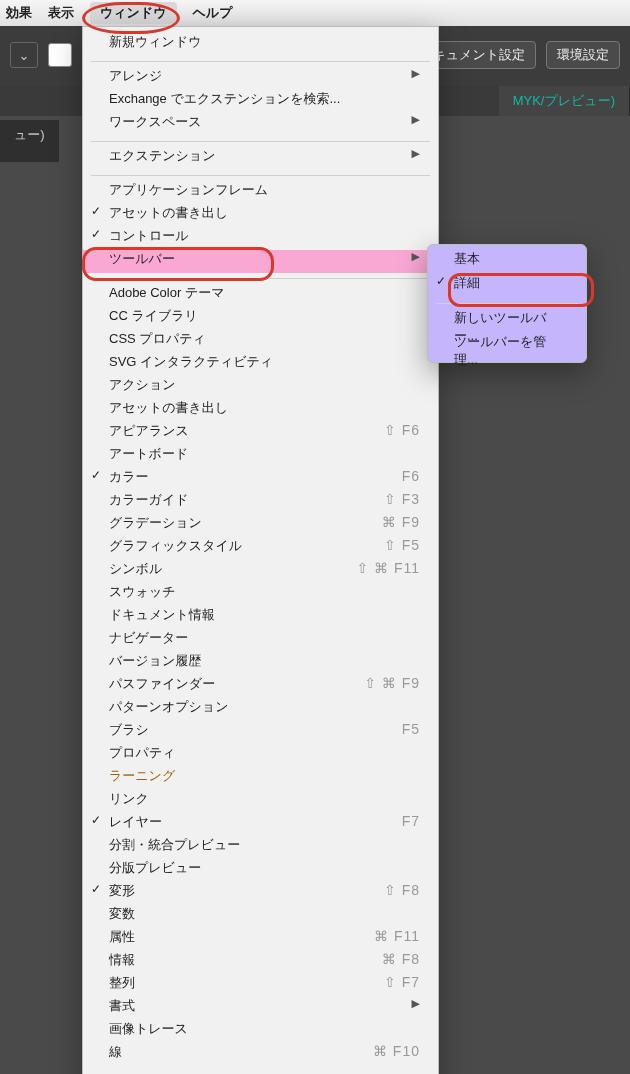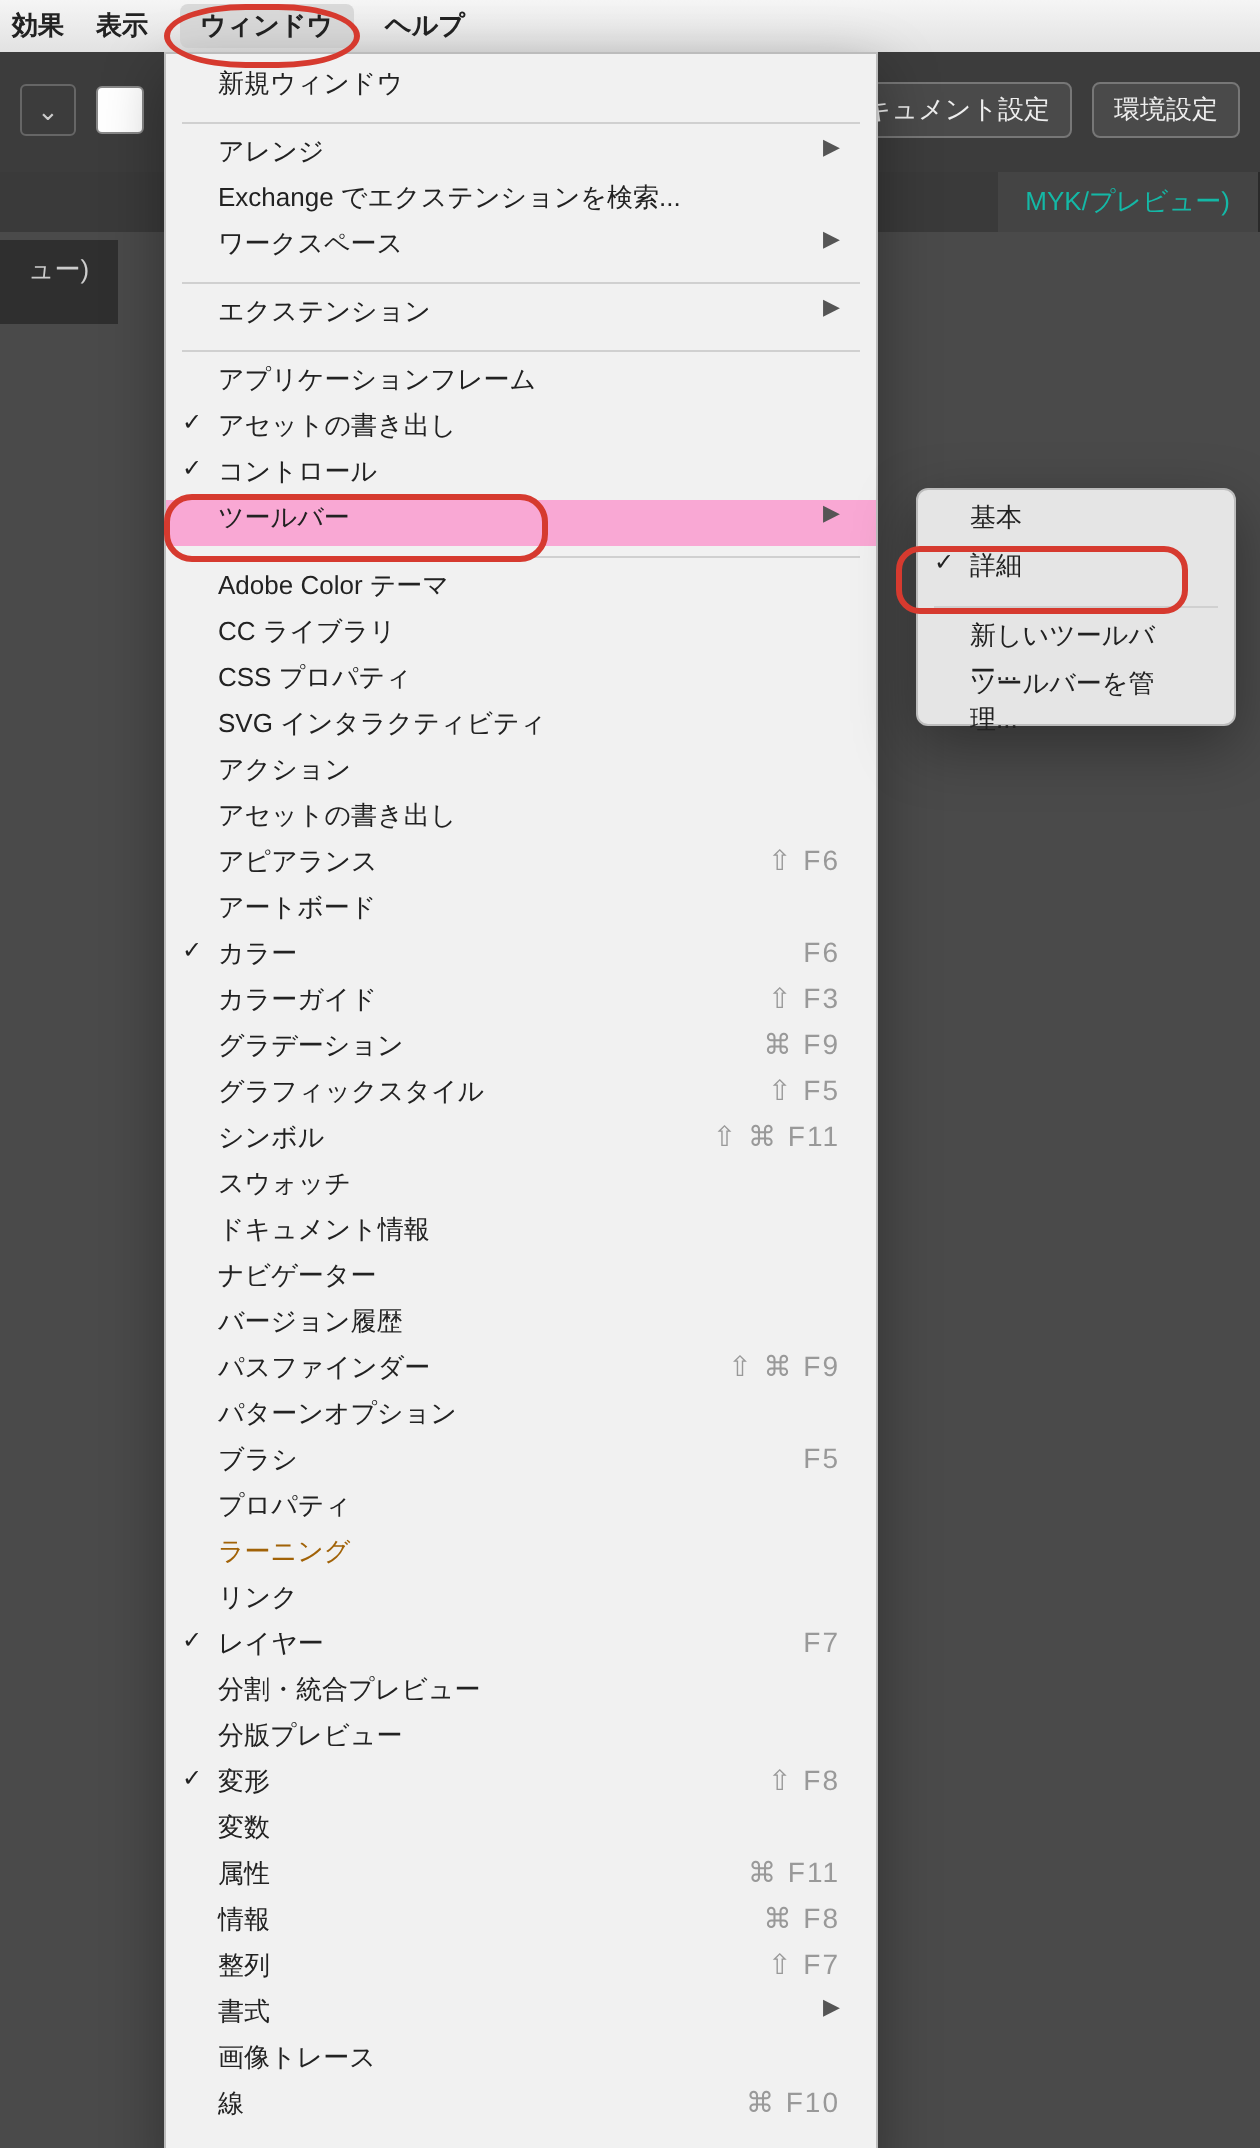--- a/index.html
+++ b/index.html
@@ -28,21 +28,21 @@
   .mi{display:flex;height:23px;padding:0 18px 0 26px;position:relative;color:#222;}
   .mi .check{position:absolute;left:8px;font-size:12px;color:#222;}
   .mi .arrow{margin-left:auto;color:#555;font-size:11px;}
   .mi .sc{margin-left:auto;color:#999;font-size:14px;letter-spacing:1px;}
   .mi.disabled{color:#a16207;}
   .mi.hover{background:#f9a8d4;}
   .sep{height:1px;margin:5px 8px;background:#d0d0d0;}
   .menu .footer-arrow{display:flex;justify-content:center;padding:4px 0;color:#666;font-size:11px;}
 
   
-  .submenu{position:absolute;left:458px;top:244px;width:158px;background:#e5e5e5;border:1px solid #bcbcbc;border-radius:6px;box-shadow:0 10px 30px rgba(0,0,0,.35);padding:5px 0;}
+  .submenu{position:absolute;left:427px;top:244px;width:158px;background:#c4b5fd;border:1px solid #bcbcbc;border-radius:6px;box-shadow:0 10px 30px rgba(0,0,0,.35);padding:5px 0;}
   .submenu .mi{height:24px;}
 
   
   .mark{position:absolute;border:3px solid #d63a2f;border-radius:50%/60%;pointer-events:none;}
   .mark.m1{left:82px;top:2px;width:92px;height:26px;}
   .mark.m2{left:82px;top:247px;width:186px;height:28px;border-radius:14px;}
   .mark.m3{left:448px;top:273px;width:140px;height:28px;border-radius:12px;}
 </style>
 </head>
 <body>

